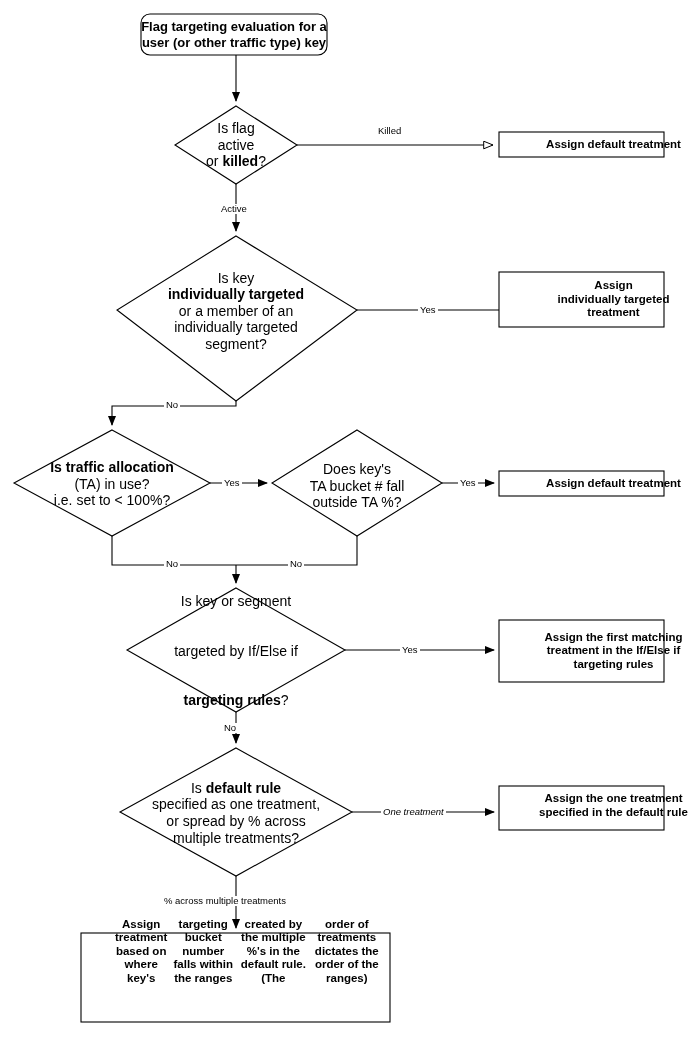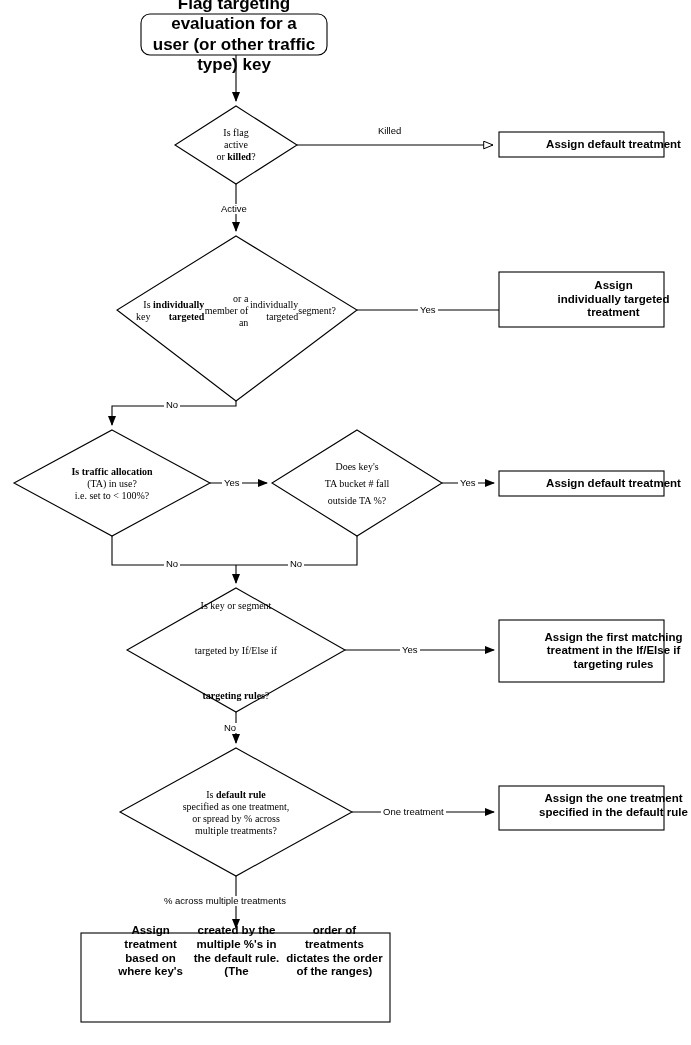--- a/index.html
+++ b/index.html
@@ -40,23 +40,23 @@
   .edge-label {
     position: absolute;
     font-size: 9.5px;
     color: #000000;
     background: #ffffff;
     padding: 0 2px;
     line-height: 1;
     white-space: nowrap;
   }
   .b { font-weight: bold; }
-  .terminator-label { font-weight: bold; font-size: 17px; }
+  .terminator-label { font-weight: bold; font-size: 13px; }
   .process-label { font-weight: bold; font-size: 11.5px; padding-left: 32px; }
-  .decision-label { font-weight: normal; font-size: 10px; font-family: Liberation Serif, serif; }
+  .decision-label { font-weight: normal; font-size: 14px; }
 </style>
 </head>
 <body>
 
 <div id="canvas">
 
   <svg id="flow-svg" viewBox="0 0 691 1045" xmlns="http://www.w3.org/2000/svg">
     <defs>
       <marker id="arrowFilled" markerWidth="10" markerHeight="8" refX="9" refY="4" orient="auto" markerUnits="userSpaceOnUse">
         <path d="M0,0 L10,4 L0,8 z" fill="#000000"></path>
@@ -131,21 +131,21 @@
 user (or other traffic type) key</div>
 
   <div class="node-text decision-label" style="left:176px; top:112px; width:120px; height:66px; flex-direction:column;">
     <div>Is flag</div>
     <div>active</div>
     <div><span>or </span><span class="b">killed</span><span>?</span></div>
   </div>
 
   <div class="node-text process-label" style="left:499px; top:132px; width:165px; height:25px;">Assign default treatment</div>
 
-  <div class="node-text decision-label" style="left:136px; top:272px; width:200px; height:78px; flex-direction:row;text-align:right;">
+  <div class="node-text decision-label" style="left:136px; top:272px; width:200px; height:78px; flex-direction:column;text-align:right;">
     <div>Is key</div>
     <div class="b">individually targeted</div>
     <div>or a member of an</div>
     <div>individually targeted</div>
     <div>segment?</div>
   </div>
 
   <div class="node-text process-label" style="left:499px; top:272px; width:165px; height:55px; flex-direction:column;">
     <div class="b">Assign</div>
     <div>individually targeted</div>
@@ -185,20 +185,21 @@
     <div>multiple treatments?</div>
   </div>
 
   <div class="node-text process-label" style="left:499px; top:786px; width:165px; height:40px; flex-direction:column;">
     <div>Assign the one treatment</div>
     <div>specified in the default rule</div>
   </div>
 
   <div class="node-text process-label" style="left:81px; top:907px; width:271px; height:89px; flex-direction:row;">
     <div>Assign treatment based on where key's</div>
+    <div>targeting bucket number falls within the ranges</div>
     <div>created by the multiple %'s in the default rule. (The</div>
     <div>order of treatments dictates the order of the ranges)</div>
   </div>
 
   <div class="edge-label" style="left:376px; top:126px;">Killed</div>
 
   <div class="edge-label" style="left:219px; top:204px;">Active</div>
 
   <div class="edge-label" style="left:418px; top:305px;">Yes</div>
 
@@ -209,17 +210,17 @@
   <div class="edge-label" style="left:458px; top:478px;">Yes</div>
 
   <div class="edge-label" style="left:164px; top:559px;">No</div>
 
   <div class="edge-label" style="left:288px; top:559px;">No</div>
 
   <div class="edge-label" style="left:400px; top:645px;">Yes</div>
 
   <div class="edge-label" style="left:222px; top:723px;">No</div>
 
-  <div class="edge-label" style="left:381px; top:807px;">One treatment</div>
+  <div class="edge-label" style="left:381px; top:807px;font-style:italic;">One treatment</div>
 
   <div class="edge-label" style="left:162px; top:896px;">% across multiple treatments</div>
 
 </div>
 
 </body></html>

